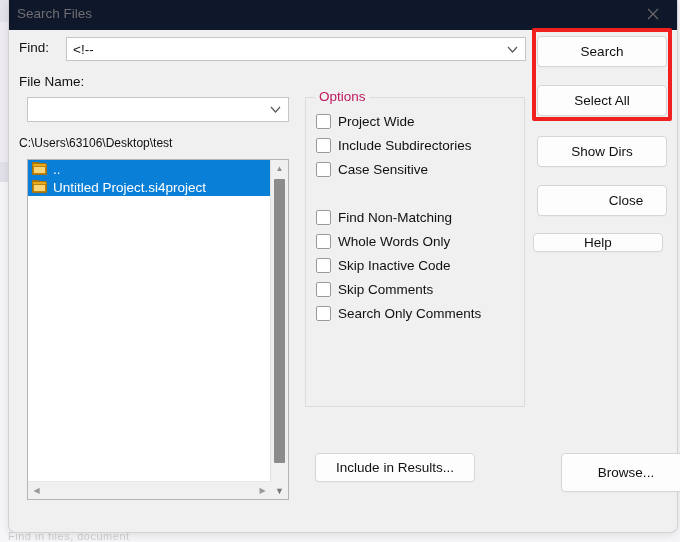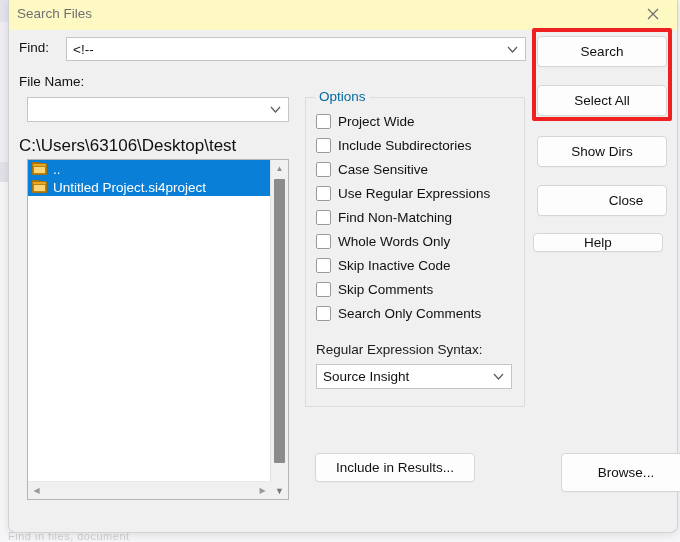--- a/index.html
+++ b/index.html
@@ -55,21 +55,21 @@
     background: #f0f0f0;
     border: 1px solid #d2d2d2;
     border-top: none;
     border-radius: 0 0 8px 8px;
     box-sizing: border-box;
     box-shadow: 0 2px 10px rgba(0,0,0,.10);
   }
   .titlebar {
     position: relative;
     height: 30px;
-    background: #fef9c3;
+    background: #0f172a;
     border-radius: 0 0 0 0;
   }
   .title-text {
     position: absolute;
     left: 8px;
     top: 6px;
     font-size: 13.5px;
     color: #6f6f73;
   }
   .close-btn {
@@ -86,21 +86,21 @@
   .close-btn svg { display:block; }
 
   
   .lbl {
     position: absolute;
     font-size: 13.5px;
     color: #101010;
   }
   .find-label   { left: 10px; top: 40px; }
   .fname-label  { left: 10px; top: 74px; }
-  .path-label   { left: 10px; top: 136px; font-size: 17px; }
+  .path-label   { left: 10px; top: 136px; font-size: 12px; }
 
   .combo {
     position: absolute;
     background: #ffffff;
     border: 1px solid #c5c5c5;
     box-sizing: border-box;
     display: flex;
     align-items: center;
     padding: 0 4px 0 6px;
     font-size: 13.5px;
@@ -246,21 +246,21 @@
     border: 1px solid #dcdcdc;
     box-sizing: border-box;
   }
   .group > .legend {
     position: absolute;
     top: -9px;
     left: 9px;
     background: #f0f0f0;
     padding: 0 4px;
     font-size: 13.5px;
-    color: #0369a1;
+    color: #be185d;
   }
   .opt-group { left: 296px; top: 97px; width: 220px; height: 310px; }
   .res-group { left: 296px; top: 440px; width: 220px; height: 62px; }
 
   .chk-row {
     position: absolute;
     left: 10px;
     display: flex;
     align-items: center;
     font-size: 13.5px;
@@ -409,24 +409,20 @@
       <span>Project Wide</span>
     </div>
     <div class="chk-row" style="top:40px">
       <span class="chk-box"></span>
       <span>Include Subdirectories</span>
     </div>
     <div class="chk-row" style="top:64px">
       <span class="chk-box"></span>
       <span>Case Sensitive</span>
     </div>
-    <div class="chk-row" style="top:88px">
-      <span class="chk-box"></span>
-      <span>Use Regular Expressions</span>
-    </div>
     <div class="chk-row" style="top:112px">
       <span class="chk-box"></span>
       <span>Find Non-Matching</span>
     </div>
     <div class="chk-row" style="top:160px">
       <span class="chk-box"></span>
       <span>Skip Inactive Code</span>
     </div>
     <div class="chk-row" style="top:136px">
       <span class="chk-box"></span>
@@ -434,29 +430,20 @@
     </div>
     <div class="chk-row" style="top:184px">
       <span class="chk-box"></span>
       <span>Skip Comments</span>
     </div>
     <div class="chk-row" style="top:208px">
       <span class="chk-box"></span>
       <span>Search Only Comments</span>
     </div>
 
-    <div class="res-label" style="top:244px">Regular Expression Syntax:</div>
-    <div class="combo res-combo" style="top:266px">
-      <span class="val">Source Insight</span>
-      <span class="chev">
-        <svg width="11" height="7" viewBox="0 0 11 7">
-            <path d="M1 1 L5.5 6 L10 1" stroke="#5a5a5a" stroke-width="1.2" fill="none"></path>
-          </svg>
-      </span>
-    </div>
   </div>
 
   <div class="btn btn-include">Include in Results...</div>
 
   <div class="btn btn-selectall">Select All</div>
   <div class="btn btn-search">Search</div>
   <div class="btn btn-showdirs">Show Dirs</div>
   <div class="btn btn-close">Close</div>
   <div class="btn btn-help">Help</div>
   <div class="btn btn-browse">Browse...</div>

